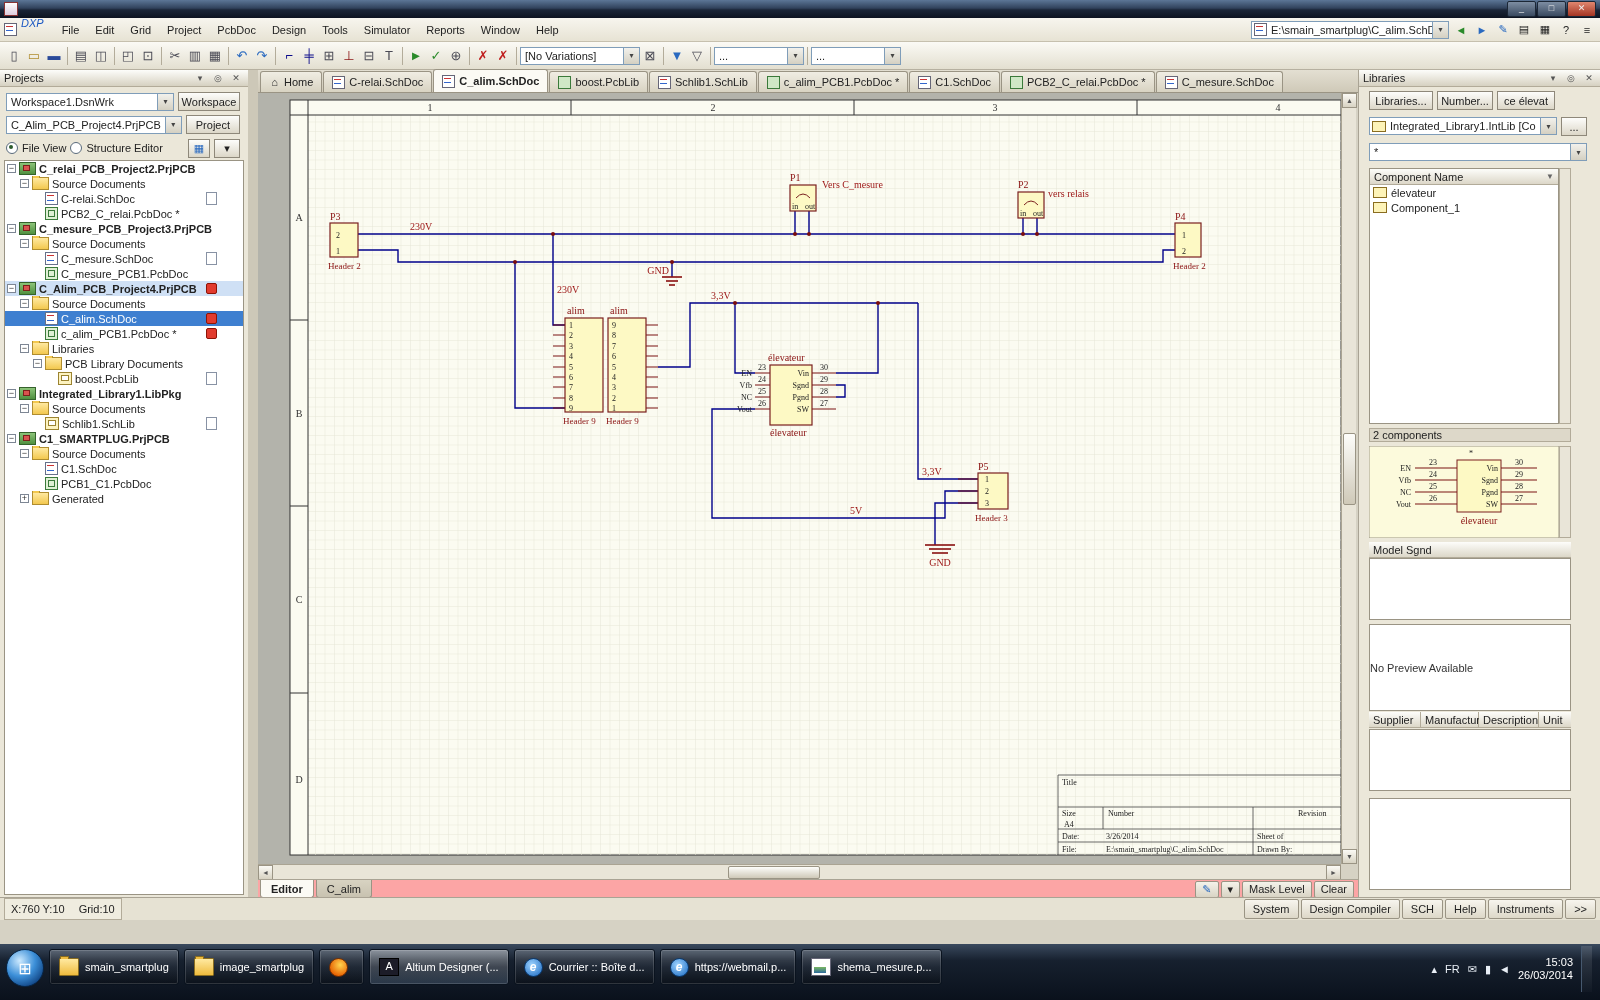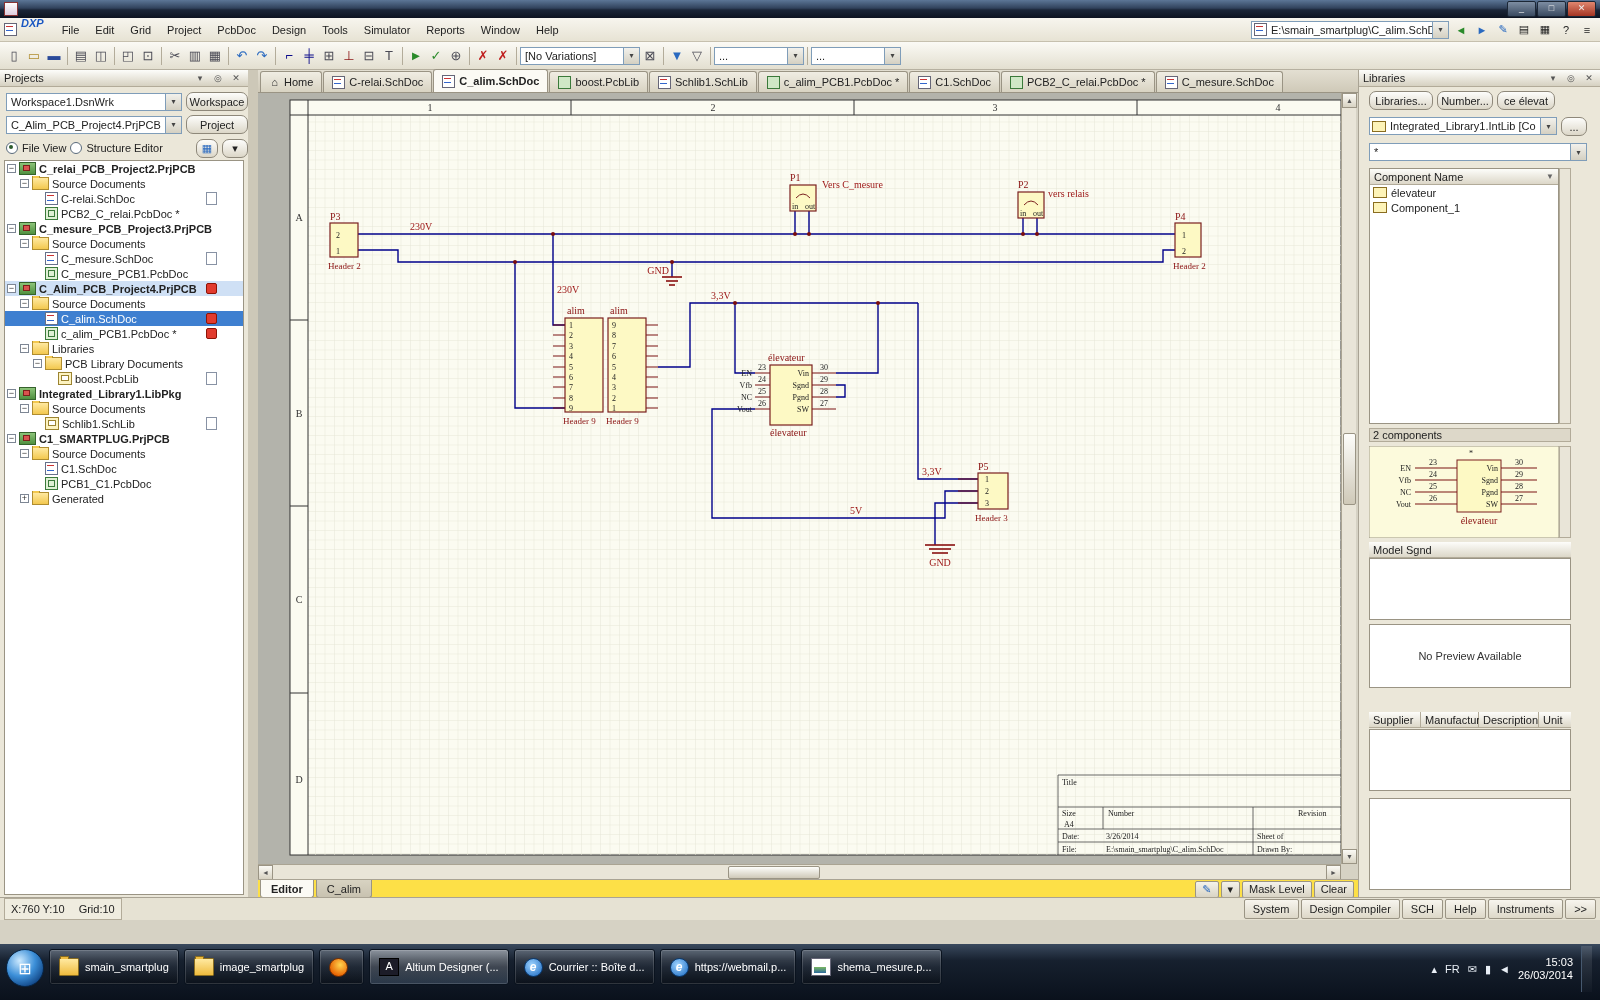--- a/index.html
+++ b/index.html
@@ -11,21 +11,21 @@
     background:linear-gradient(#5c7696 0%,#31425c 45%,#1b2638 55%,#0d1320 100%);color:#f0f0f0;}
   .titlebar .appicon{width:12px;height:12px;background:linear-gradient(#fff,#dcd);border:1px solid #833;flex:none;}
   .title-text{white-space:nowrap;overflow:hidden;font-size:11px;text-shadow:0 1px 1px #000;}
   .winbtns{margin-left:auto;display:flex;gap:1px;}
   .winbtn{width:27px;height:14px;border:1px solid #1c2736;border-radius:2px;color:#eee;font-size:9px;line-height:12px;text-align:center;
     background:linear-gradient(#7d8da2,#3a4a60);}
   .winbtn.close{background:linear-gradient(#e0876f,#a33422);}
   
   .menubar{left:0;top:18px;width:1600px;height:24px;display:flex;align-items:center;box-sizing:border-box;padding:0 4px;
     background:linear-gradient(#f7f5ee,#e7e3d4);border-bottom:1px solid #c6c0ae;}
-  .dxp{color:#1a57c2;font-weight:bold;font-style:italic;margin:0 10px 14px 4px;}
+  .dxp{color:#1a57c2;font-weight:normal;font-style:italic;margin:0 10px 14px 4px;}
   .menu-item{padding:3px 8px;}
   .menubar-right{margin-left:auto;display:flex;align-items:center;gap:3px;}
   .mb-ic{width:18px;height:18px;display:flex;align-items:center;justify-content:center;font-size:11px;border-radius:2px;}
   .combo{display:flex;align-items:center;background:#fff;border:1px solid #7f9db9;height:18px;box-sizing:border-box;}
   .combo .cv{padding:0 4px;white-space:nowrap;overflow:hidden;flex:1;}
   .combo .ca{width:15px;height:100%;background:linear-gradient(#f2f1ec,#d4d0c2);border-left:1px solid #7f9db9;
     font-size:8px;display:flex;align-items:center;justify-content:center;color:#444;flex:none;}
   
   .toolbar{left:0;top:42px;width:1600px;height:28px;display:flex;align-items:center;box-sizing:border-box;padding:0 4px;
     background:linear-gradient(#fbfaf5,#e3dfd0);border-bottom:1px solid #b6b0a0;}
@@ -40,25 +40,25 @@
   .ti{width:11px;height:11px;border:1px solid #667;background:#fff;flex:none;position:relative;}
   .ti.sch::after{content:"";position:absolute;left:1px;top:2px;width:7px;height:3px;border-top:1px solid #c33;border-bottom:1px solid #36c;}
   .ti.pcb{background:#cfe8c6;border-color:#3a7a3a;}
   .ti.home{border:none;background:none;font-size:11px;line-height:11px;text-align:center;color:#333;}
   
   .panel{background:#ebe7d9;}
   .panel-header{position:absolute;left:0;top:0;right:0;height:17px;display:flex;align-items:center;box-sizing:border-box;padding:0 4px;
     background:linear-gradient(#fdfdfa,#d6d1c1);border-bottom:1px solid #b2ab99;font-size:11px;}
   .ph-icons{margin-left:auto;display:flex;gap:2px;}
   .ph-ic{width:14px;height:13px;font-size:9px;line-height:13px;text-align:center;color:#555;border:1px solid transparent;}
-  .btn{display:inline-flex;align-items:center;justify-content:center;border:1px solid #8e887a;border-radius:7px;
+  .btn{display:inline-flex;align-items:center;justify-content:center;border:1px solid #8e887a;border-radius:0;
     background:linear-gradient(#fdfdfb,#dcd7c8);padding:0 6px;height:19px;box-sizing:border-box;white-space:nowrap;}
   
   .projects-panel{left:0;top:70px;width:248px;height:827px;border-right:1px solid #a9a394;}
-  .prow{position:absolute;left:6px;right:0;display:flex;gap:4px;align-items:center;}
+  .prow{position:absolute;left:6px;right:8px;display:flex;gap:4px;align-items:center;}
   .radio{width:10px;height:10px;border-radius:50%;border:1px solid #5a6b7c;background:#fff;position:relative;flex:none;}
   .radio.sel::after{content:"";position:absolute;left:2px;top:2px;width:4px;height:4px;border-radius:50%;background:#2c5c2c;}
   .tree{position:absolute;left:4px;right:4px;top:90px;bottom:2px;background:#fff;border:1px solid #9a9484;overflow:hidden;}
   .trow{display:flex;align-items:center;height:15px;white-space:nowrap;overflow:hidden;}
   .exp{width:9px;height:9px;border:1px solid #7d8694;background:#fff;font-size:9px;line-height:7px;text-align:center;color:#333;flex:none;margin-right:3px;box-sizing:border-box;}
   .spacer{width:12px;flex:none;}
   .tlabel{padding:0 3px;}
   .bold{font-weight:bold;}
   .row-sel1{background:#cfe0f5;}
   .row-sel2{background:#3e7fd0;color:#fff;}
@@ -76,21 +76,21 @@
   .ric{flex:none;margin-left:auto;margin-right:26px;}
   .ric-page{width:9px;height:11px;background:#fff;border:1px solid #8892a4;}
   .ric-red{width:9px;height:9px;background:#e23b2e;border:1px solid #8d1407;border-radius:2px;}
   
   .editor{left:258px;top:93px;width:1083px;height:771px;background:#b3b3ab;}
   .vscroll{left:1341px;top:93px;width:14px;height:771px;background:#e9e5d8;border-left:1px solid #aaa493;}
   .hscroll{left:258px;top:864px;width:1083px;height:15px;background:#e9e5d8;border-top:1px solid #aaa493;}
   .sb-btn{position:absolute;background:linear-gradient(#fbfaf5,#d8d3c3);border:1px solid #9a9484;color:#555;font-size:7px;
     display:flex;align-items:center;justify-content:center;}
   .thumb{position:absolute;background:linear-gradient(#fdfdfa,#cfc9b8);border:1px solid #9a9484;border-radius:2px;}
-  .bottombar{left:258px;top:879px;width:1100px;height:18px;background:#fde047;border-top:1px solid #a9a394;display:flex;align-items:flex-start;}
+  .bottombar{left:258px;top:879px;width:1100px;height:18px;background:#fca5a5;border-top:1px solid #a9a394;display:flex;align-items:flex-start;}
   .etab{height:17px;display:flex;align-items:center;padding:0 10px;border:1px solid #9a9484;border-top:none;border-radius:0 0 3px 3px;
     background:linear-gradient(#d8d3c2,#c8c2b0);margin-left:2px;}
   .etab.active{background:#fbfaf4;font-weight:bold;}
   .maskarea{margin-left:auto;display:flex;align-items:center;gap:2px;padding-right:4px;height:100%;}
   .mask-btn{height:15px;display:flex;align-items:center;padding:0 6px;border:1px solid #9a9484;background:linear-gradient(#f4f2ea,#d9d4c4);border-radius:2px;}
   
   .lib-panel{left:1358px;top:70px;width:242px;height:827px;border-left:1px solid #a9a394;}
   .lib-white{position:absolute;background:#fff;border:1px solid #9a9484;box-sizing:border-box;}
   .lib-row{display:flex;align-items:center;height:15px;padding:0 3px;gap:4px;white-space:nowrap;}
   .ic-comp{width:12px;height:9px;background:#fdf3b8;border:1px solid #8a6d20;flex:none;}
@@ -713,21 +713,21 @@
       <text class="spin" x="150" y="43" text-anchor="middle">28</text>
       <text class="spin" x="150" y="55" text-anchor="middle">27</text>
       <text class="sref" x="110" y="78" text-anchor="middle">élevateur</text>
     </svg>
     <div class="sb-col" style="left:200px;top:376px;height:92px"></div>
 
     <div class="colhdr abs" style="left:10px;top:472px;width:202px">
         <span>Model Sgnd</span>
       </div>
     <div class="lib-white" style="left:10px;top:488px;width:202px;height:62px"></div>
-    <div class="lib-white" style="left:10px;top:554px;width:202px;height:64px;display:flex;align-items:center;justify-content:center;color:#333">
+    <div class="lib-white" style="left:10px;top:554px;width:202px;height:87px;display:flex;align-items:center;color:#333">
         <span>No Preview Available</span>
       </div>
 
     <div class="abs" style="left:10px;top:642px;width:202px;height:17px;display:flex">
       <span class="colhdr" style="width:52px;border-right:1px solid #b2ab99">
           <span>Supplier</span>
         </span>
       <span class="colhdr" style="width:58px;border-right:1px solid #b2ab99">
           <span>Manufactur</span>
         </span>

